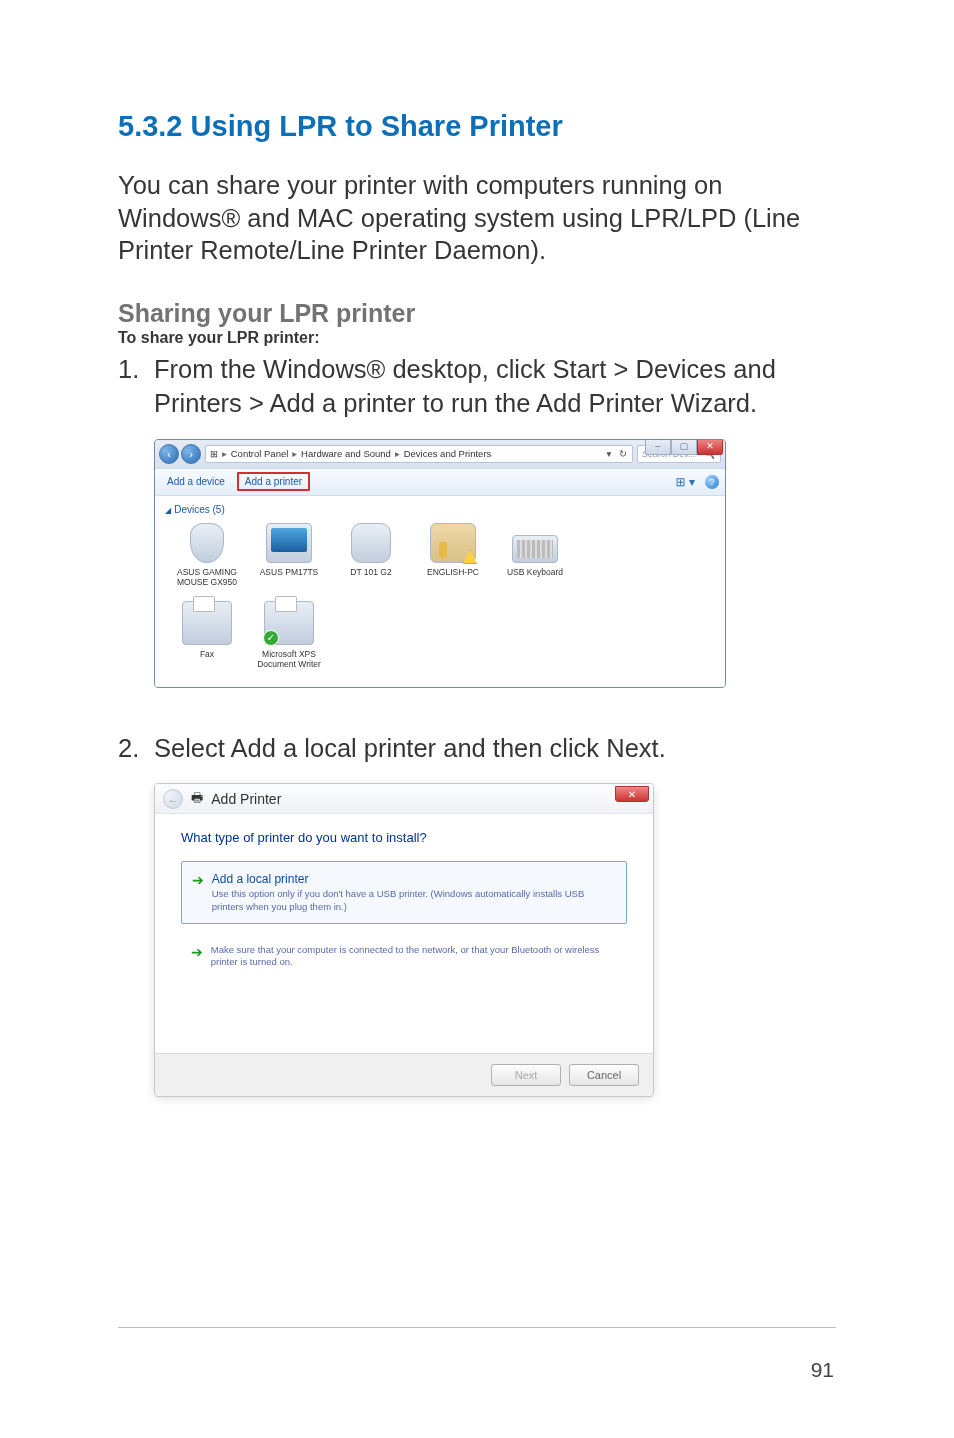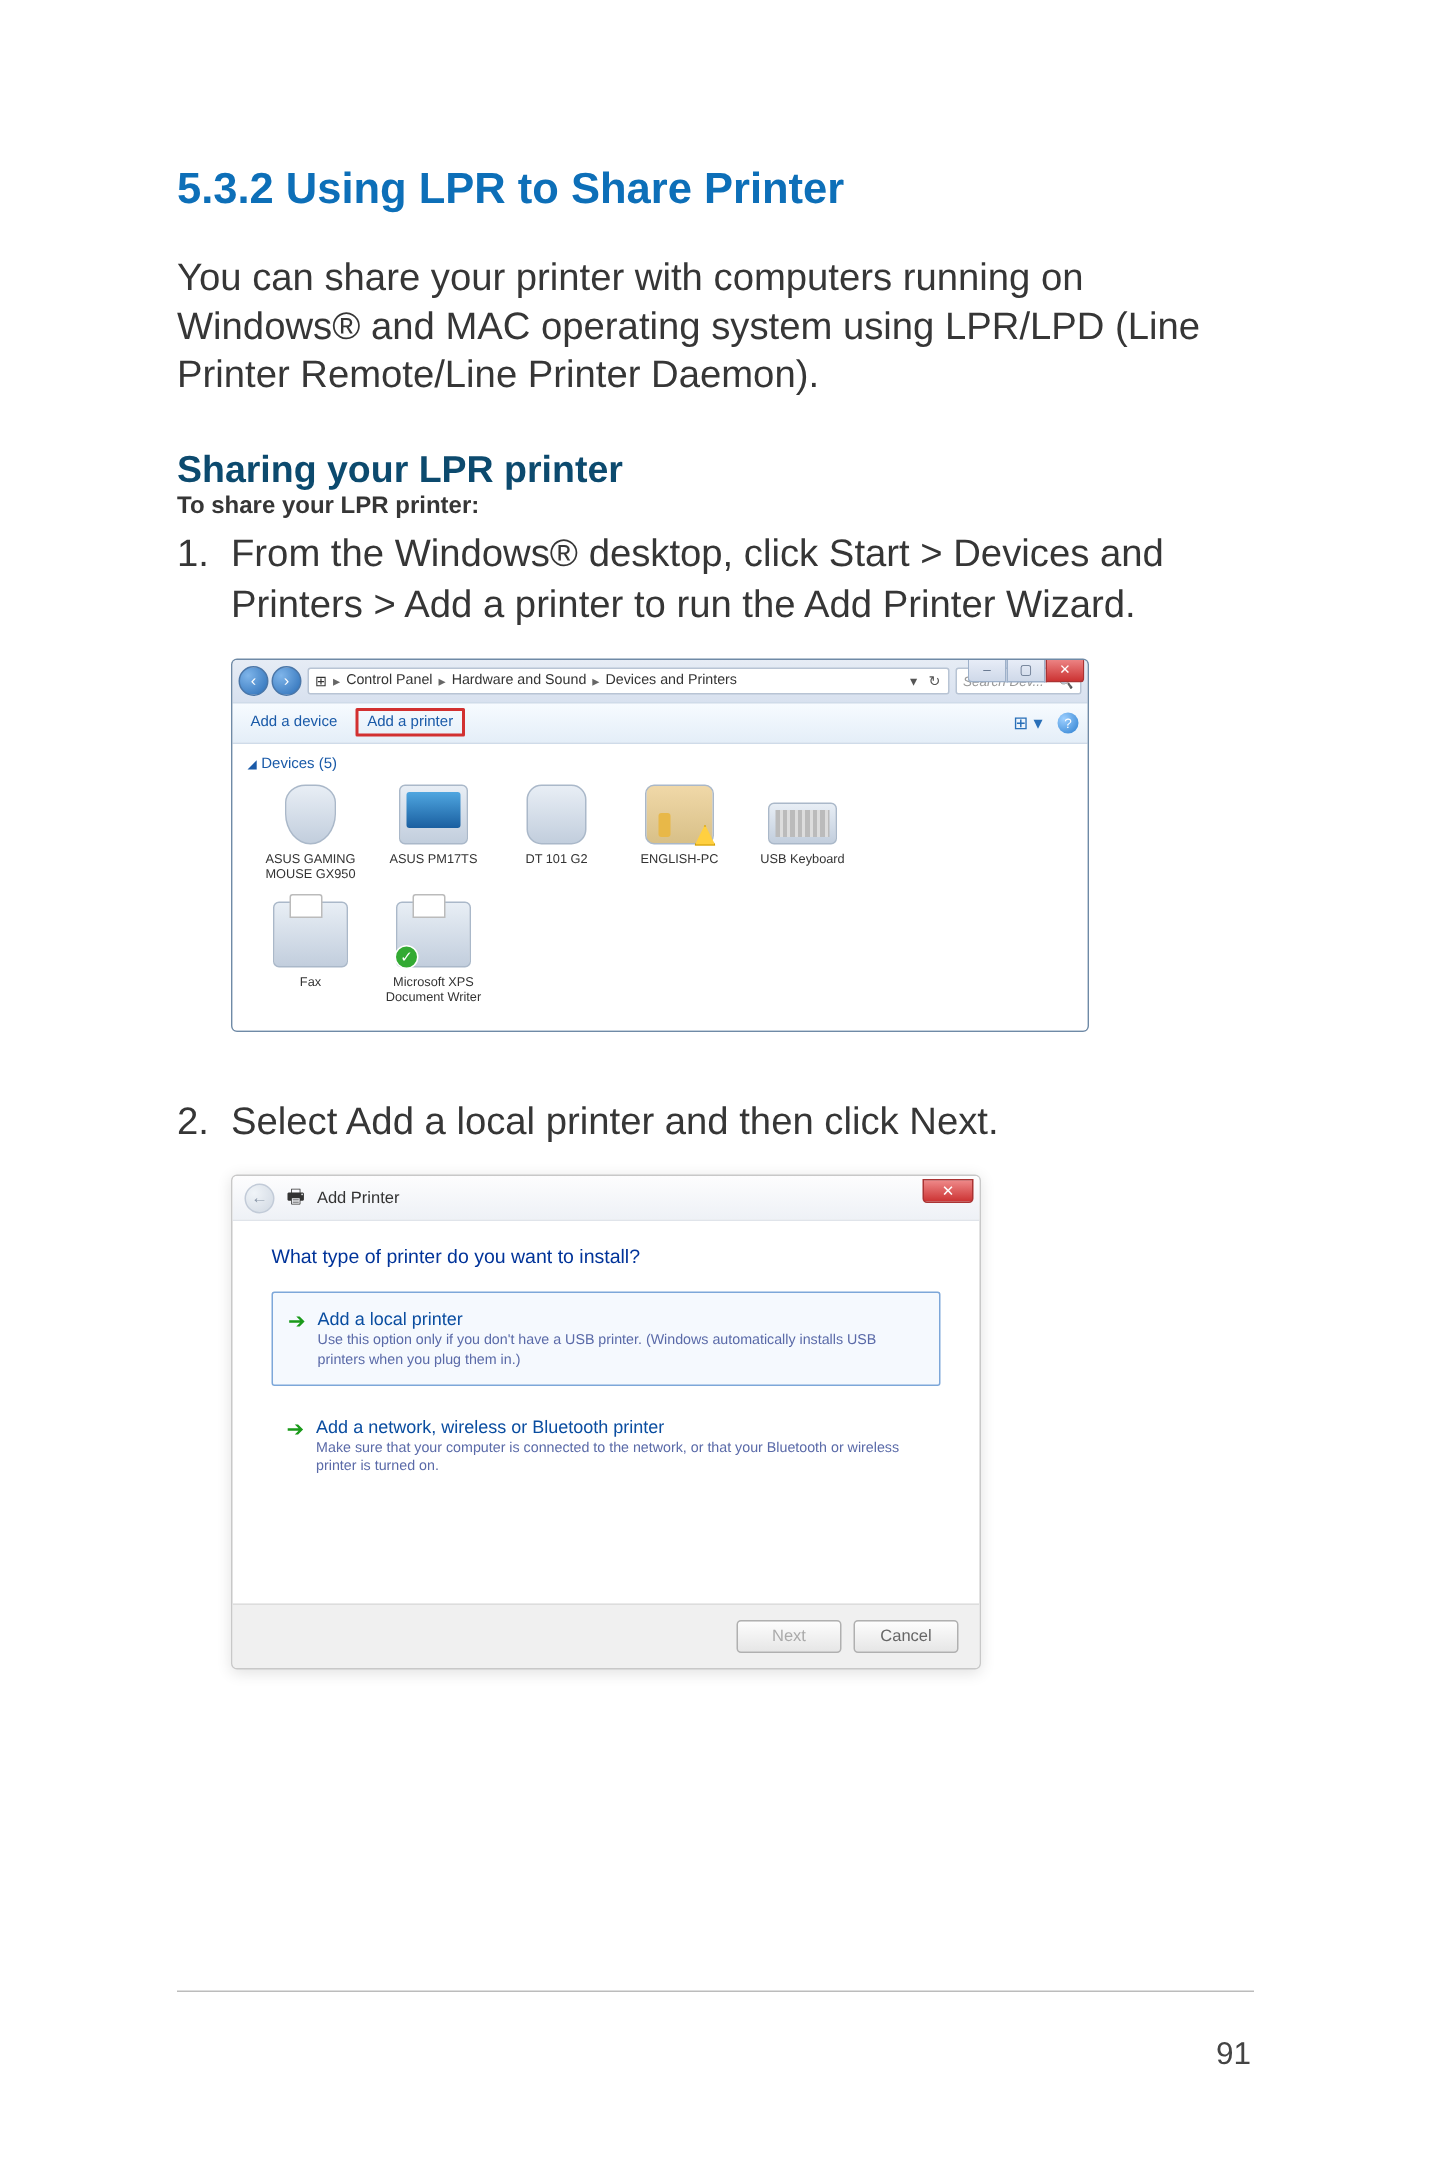--- a/index.html
+++ b/index.html
@@ -20,21 +20,21 @@
     font-weight: 700;
     margin-bottom: 26px;
   }
   .body-text {
     font-size: 25.5px;
     line-height: 1.28;
     color: #363636;
     margin-bottom: 30px;
   }
   .sub-heading-blue {
-    color: #0c4a6e;
+    color: #737373;
     font-size: 25px;
     font-weight: 700;
     line-height: 1.3;
   }
   .sub-heading-black {
     color: #363636;
     font-size: 16px;
     font-weight: 700;
     margin-bottom: 6px;
   }
@@ -249,21 +249,21 @@
     gap: 8px;
     position:relative;
   }
   .wiz-back {
     width:20px;height:20px;border-radius:50%;
     background:radial-gradient(circle at 30% 30%,#f0f4f8,#d0d8e2);
     border:1px solid #c2cbd8;
     color:#8a97a8; font-size:11px;
     display:flex;align-items:center;justify-content:center;
   }
-  .wiz-title { color:#333; font-size:11px;}
+  .wiz-title { color:#333; font-size:14px;}
   .wiz-printer-glyph { font-size:13px; }
   .wiz-close {
     position:absolute; right:4px; top:2px;
     width:34px;height:16px;
     background:linear-gradient(#e88,#c33);
     border:1px solid #a33; border-radius:0 0 3px 3px;
     color:#fff; font-size:10px;
     display:flex;align-items:center;justify-content:center;
   }
   .wiz-body {
@@ -450,21 +450,20 @@
           <div class="wiz-arrow">➔</div>
           <div>
             <div class="wiz-opt-title">Add a local printer</div>
             <div class="wiz-opt-desc">Use this option only if you don't have a USB printer. (Windows automatically installs USB printers when you plug them in.)</div>
           </div>
         </div>
         <div style="height:10px"></div>
         <div class="wiz-option">
           <div class="wiz-arrow">➔</div>
           <div>
-            <div class="wiz-opt-title">Add a network, wireless or Bluetooth printer</div>
             <div class="wiz-opt-desc">Make sure that your computer is connected to the network, or that your Bluetooth or wireless printer is turned on.</div>
           </div>
         </div>
         <div style="height:70px"></div>
       </div>
       <div class="wiz-btnrow">
         <div class="wiz-btn disabled">Next</div>
         <div class="wiz-btn">Cancel</div>
       </div>
     </div>

